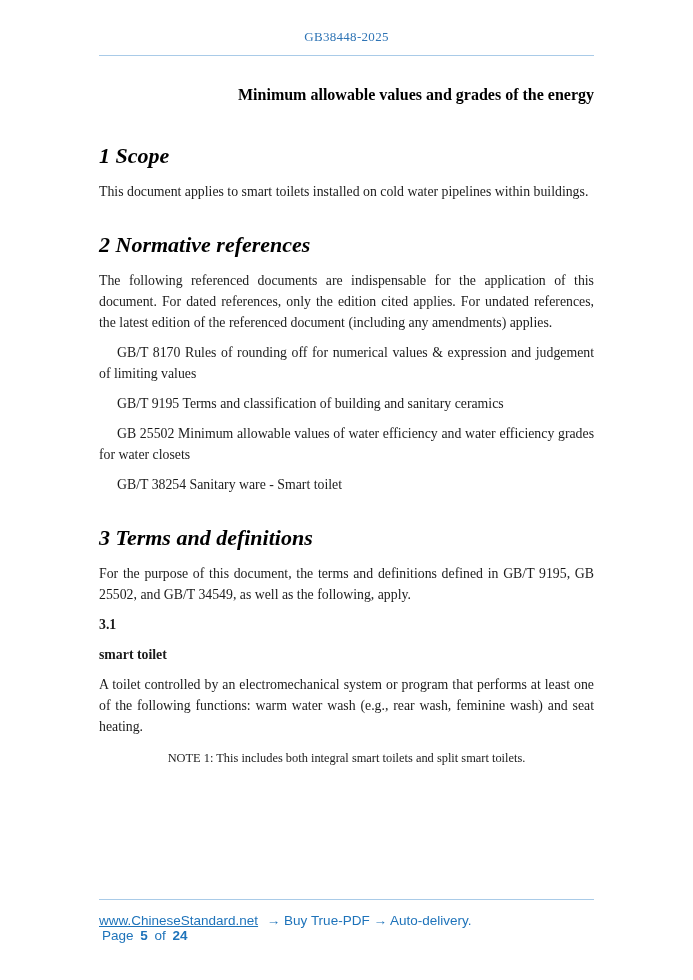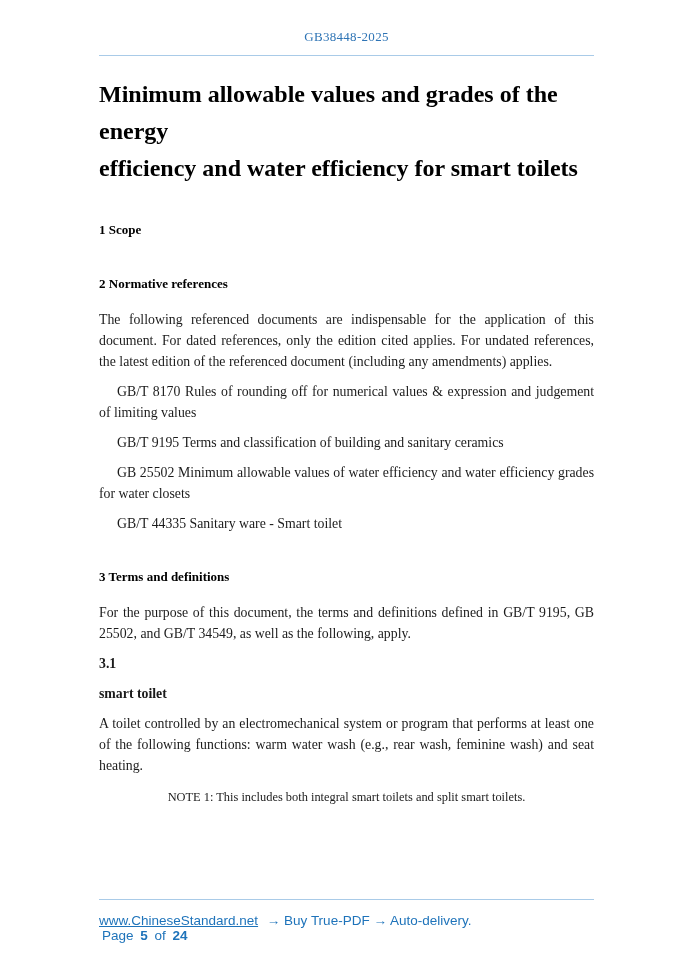--- a/index.html
+++ b/index.html
@@ -29,33 +29,34 @@
     line-height: 15px;
     color: #2e74b5;
     letter-spacing: 0.3px;
   }
   
   .content {
     margin: 0 99px;
   }
   .title {
     margin: 20px 0 0 0;
-    font-size: 24px;
+    font-size: 16px;
     font-weight: bold;
     line-height: 37px;
-    text-align: left;
+    text-align: right;
     color: #000000;
   }
   .title-line { display: block; }
   h2 {
-    font-size: 13px;
+    font-size: 22px;
     font-weight: bold;
     line-height: 22px;
     margin: 32px 0 14px 0;
     color: #000000;
+    font-style: italic;
   }
   .para {
     font-size: 13.8px;
     line-height: 21px;
     margin: 9px 0;
     text-align: justify;
   }
   .ref {
     text-indent: 18px;
   }
@@ -99,31 +100,31 @@
 <div class="page">
 
   <div class="header">
     <div class="doc-number">GB38448-2025</div>
   </div>
 
   <div class="content">
 
     <h1 class="title">
       <span class="title-line">Minimum allowable values and grades of the energy</span>
-      <span class="title-line">efficiency and water efficiency for smart toilets</span>
     </h1>
 
     <h2>1 Scope</h2>
+    <p class="para">This document applies to smart toilets installed on cold water pipelines within buildings.</p>
 
     <h2>2 Normative references</h2>
     <p class="para">The following referenced documents are indispensable for the application of this document. For dated references, only the edition cited applies. For undated references, the latest edition of the referenced document (including any amendments) applies.</p>
     <p class="para ref">GB/T 8170 Rules of rounding off for numerical values &amp; expression and judgement of limiting values</p>
     <p class="para ref">GB/T 9195 Terms and classification of building and sanitary ceramics</p>
     <p class="para ref">GB 25502 Minimum allowable values of water efficiency and water efficiency grades for water closets</p>
-    <p class="para ref">GB/T 44335 Sanitary ware - Smart toilet</p>
+    <p class="para ref">GB/T 38254 Sanitary ware - Smart toilet</p>
 
     <h2>3 Terms and definitions</h2>
     <p class="para">For the purpose of this document, the terms and definitions defined in GB/T 9195, GB 25502, and GB/T 34549, as well as the following, apply.</p>
     <p class="para bold">3.1</p>
     <p class="para bold">smart toilet</p>
     <p class="para">A toilet controlled by an electromechanical system or program that performs at least one of the following functions: warm water wash (e.g., rear wash, feminine wash) and seat heating.</p>
     <p class="note">NOTE 1: This includes both integral smart toilets and split smart toilets.</p>
 
   </div>
 

